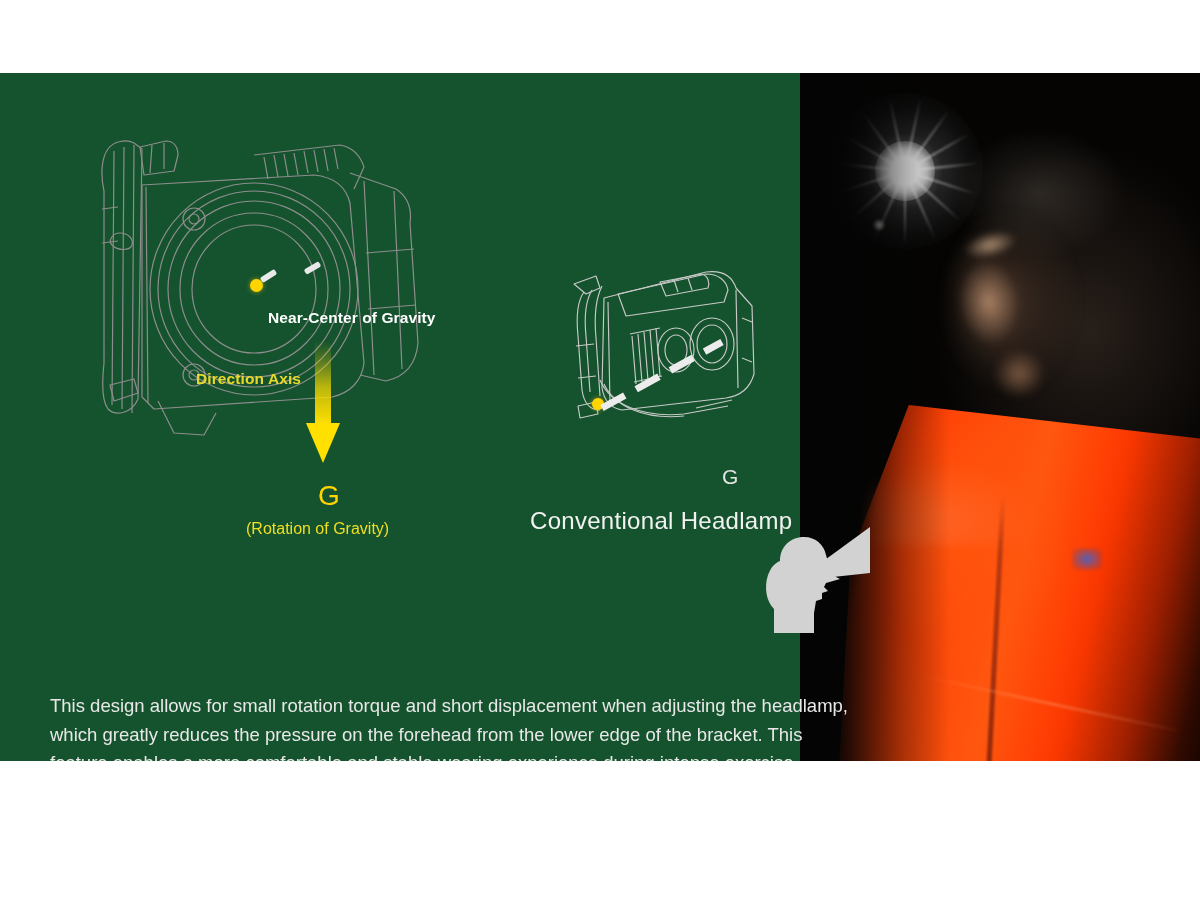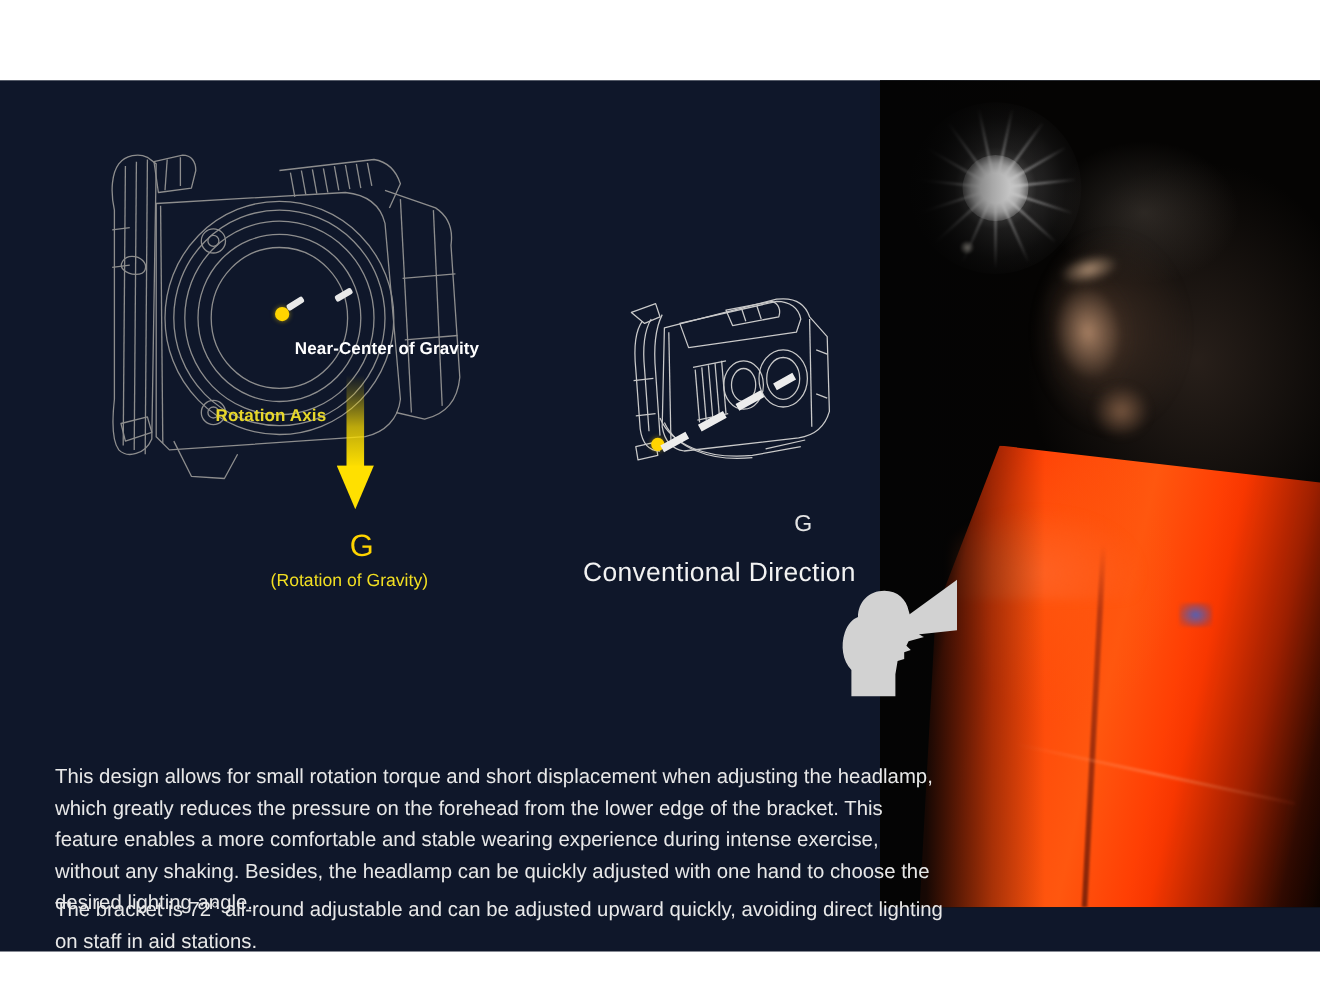--- a/index.html
+++ b/index.html
@@ -8,22 +8,22 @@
     width:1200px; height:900px;
     background:#ffffff;
     font-family:"Liberation Sans", sans-serif;
     overflow:hidden;
   }
 
   
   #page { position:relative; width:1200px; height:900px; background:#ffffff; }
 
   #stage {
-    position:absolute; left:0; top:73px; width:1200px; height:792px;
-    background:#0f172a; overflow:hidden;
+    position:absolute; left:0; top:73px; width:1200px; height:688px;
+    background:#14532d; overflow:hidden;
   }
 
   
   .photo {
     position:absolute; right:0; top:0; width:400px; height:752px;
     overflow:hidden;
   }
   .photo-bg {
     position:absolute; inset:0;
     background:
@@ -277,21 +277,21 @@
 
       <div class="tick" style="left:226px; top:152px; transform:rotate(-30deg);"></div>
     </div>
 
     <div id="gravity-arrow">
       <div class="arrow-shaft"></div>
       <div class="arrow-head"></div>
     </div>
 
     <div class="lbl" id="label-ncg">Near-Center of Gravity</div>
-    <div class="lbl" id="label-rot">Rotation Axis</div>
+    <div class="lbl" id="label-rot">Direction Axis</div>
     <div class="lbl" id="label-g-left">G</div>
     <div class="lbl" id="label-dir">(Rotation of Gravity)</div>
 
     <div class="diagram" id="conv-diagram">
       <svg class="wire" viewBox="0 0 250 185" fill="none" stroke="#c9c9c9" stroke-width="1.15" stroke-linejoin="round">
 
         <path d="M18 26 L40 18 L44 30 L30 36 Z"></path>
         <path d="M28 34 C22 42 20 58 22 78 L26 132 C28 146 34 152 44 152"></path>
         <path d="M36 32 C30 42 28 58 30 78 L34 134"></path>
         <path d="M46 28 C40 40 38 58 40 80 L44 138"></path>
@@ -330,21 +330,21 @@
       </svg>
 
       <div class="dot-yellow" style="left:36px; top:140px; width:12px; height:12px;"></div>
 
       <svg style="position:absolute; inset:0;" viewBox="0 0 250 185">
         <line x1="46" y1="150" x2="166" y2="84" stroke="#ececec" stroke-width="7" stroke-linecap="butt" stroke-dasharray="26 13"></line>
       </svg>
     </div>
 
     <div class="lbl" id="label-g-right">G</div>
-    <div class="lbl" id="label-conv">Conventional Direction</div>
+    <div class="lbl" id="label-conv">Conventional Headlamp</div>
 
     <div id="head-pictogram">
       <svg viewBox="0 0 120 112" width="120" height="112">
 
         <path d="M44 56 L118 2 L118 48 Z" fill="#d2d2d2"></path>
 
         <path d="M28 36 C28 22 38 12 52 12 C64 12 72 20 74 30
                  L78 44 C80 50 84 52 88 54 L74 58
                  L72 62 L76 66 L70 68 L70 74 L64 76
                  L62 88 L62 108 L22 108 L22 84

